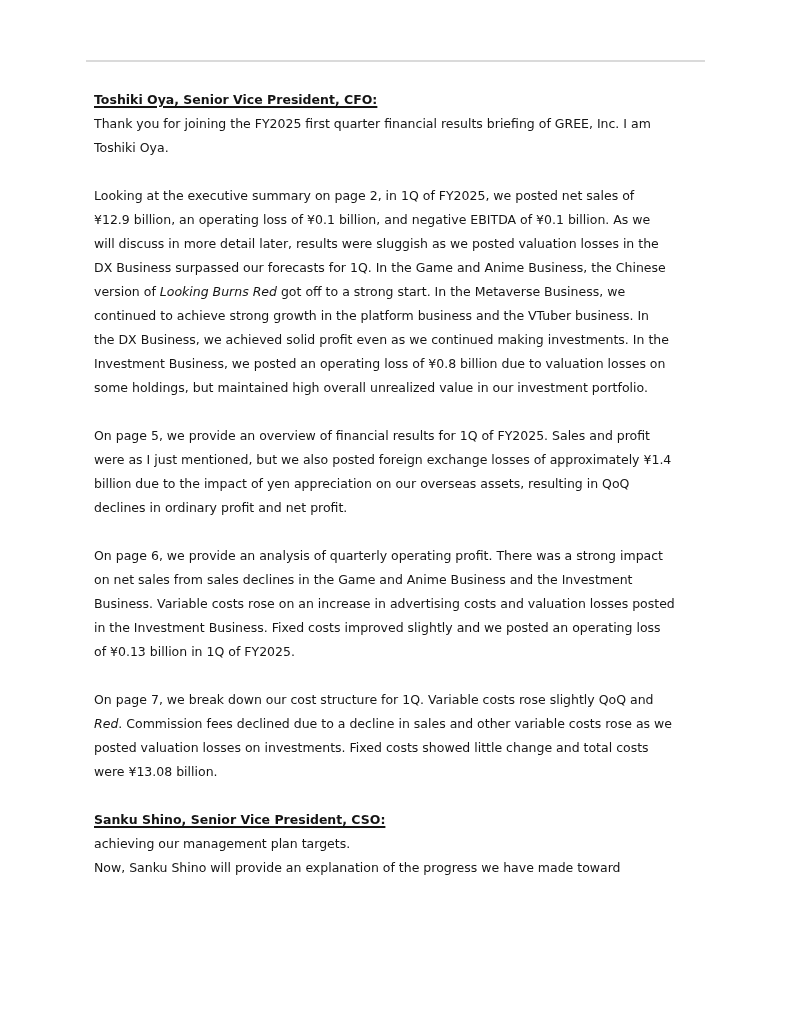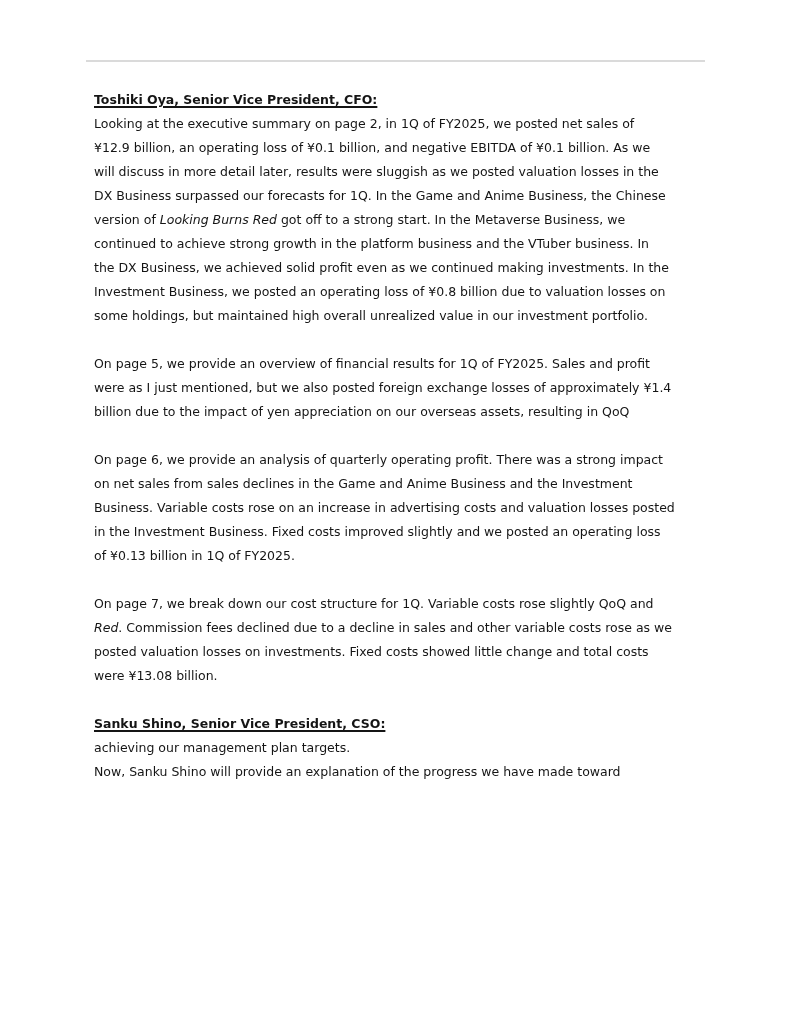--- a/index.html
+++ b/index.html
@@ -74,34 +74,39 @@
 </head>
 <body>
 
 <div class="page">
   <div class="header-rule"></div>
   <div class="content">
       <div class="block heading">
         <div class="line"><span>Toshiki Oya, Senior Vice President, CFO:</span></div>
       </div>
       <div class="block paragraph">
+        <div class="line"><span>Thank you for joining the FY2025 first quarter financial results briefing of GREE, Inc. I am</span></div>
+        <div class="line"><span>Toshiki Oya.</span></div>
+      </div>
+      <div class="block paragraph">
         <div class="line"><span>Looking at the executive summary on page 2, in 1Q of FY2025, we posted net sales of</span></div>
         <div class="line"><span>¥12.9 billion, an operating loss of ¥0.1 billion, and negative EBITDA of ¥0.1 billion. As we</span></div>
         <div class="line"><span>will discuss in more detail later, results were sluggish as we posted valuation losses in the</span></div>
         <div class="line"><span>DX Business surpassed our forecasts for 1Q. In the Game and Anime Business, the Chinese</span></div>
         <div class="line"><span>version of </span><em>Looking Burns Red</em><span> got off to a strong start. In the Metaverse Business, we</span></div>
         <div class="line"><span>continued to achieve strong growth in the platform business and the VTuber business. In</span></div>
         <div class="line"><span>the DX Business, we achieved solid profit even as we continued making investments. In the</span></div>
         <div class="line"><span>Investment Business, we posted an operating loss of ¥0.8 billion due to valuation losses on</span></div>
         <div class="line"><span>some holdings, but maintained high overall unrealized value in our investment portfolio.</span></div>
       </div>
       <div class="block paragraph">
         <div class="line"><span>On page 5, we provide an overview of financial results for 1Q of FY2025. Sales and profit</span></div>
         <div class="line"><span>were as I just mentioned, but we also posted foreign exchange losses of approximately ¥1.4</span></div>
         <div class="line"><span>billion due to the impact of yen appreciation on our overseas assets, resulting in QoQ</span></div>
+        <div class="line"><span>declines in ordinary profit and net profit.</span></div>
       </div>
       <div class="block paragraph">
         <div class="line"><span>On page 6, we provide an analysis of quarterly operating profit. There was a strong impact</span></div>
         <div class="line"><span>on net sales from sales declines in the Game and Anime Business and the Investment</span></div>
         <div class="line"><span>Business. Variable costs rose on an increase in advertising costs and valuation losses posted</span></div>
         <div class="line"><span>in the Investment Business. Fixed costs improved slightly and we posted an operating loss</span></div>
         <div class="line"><span>of ¥0.13 billion in 1Q of FY2025.</span></div>
       </div>
       <div class="block paragraph">
         <div class="line"><span>On page 7, we break down our cost structure for 1Q. Variable costs rose slightly QoQ and</span></div>

